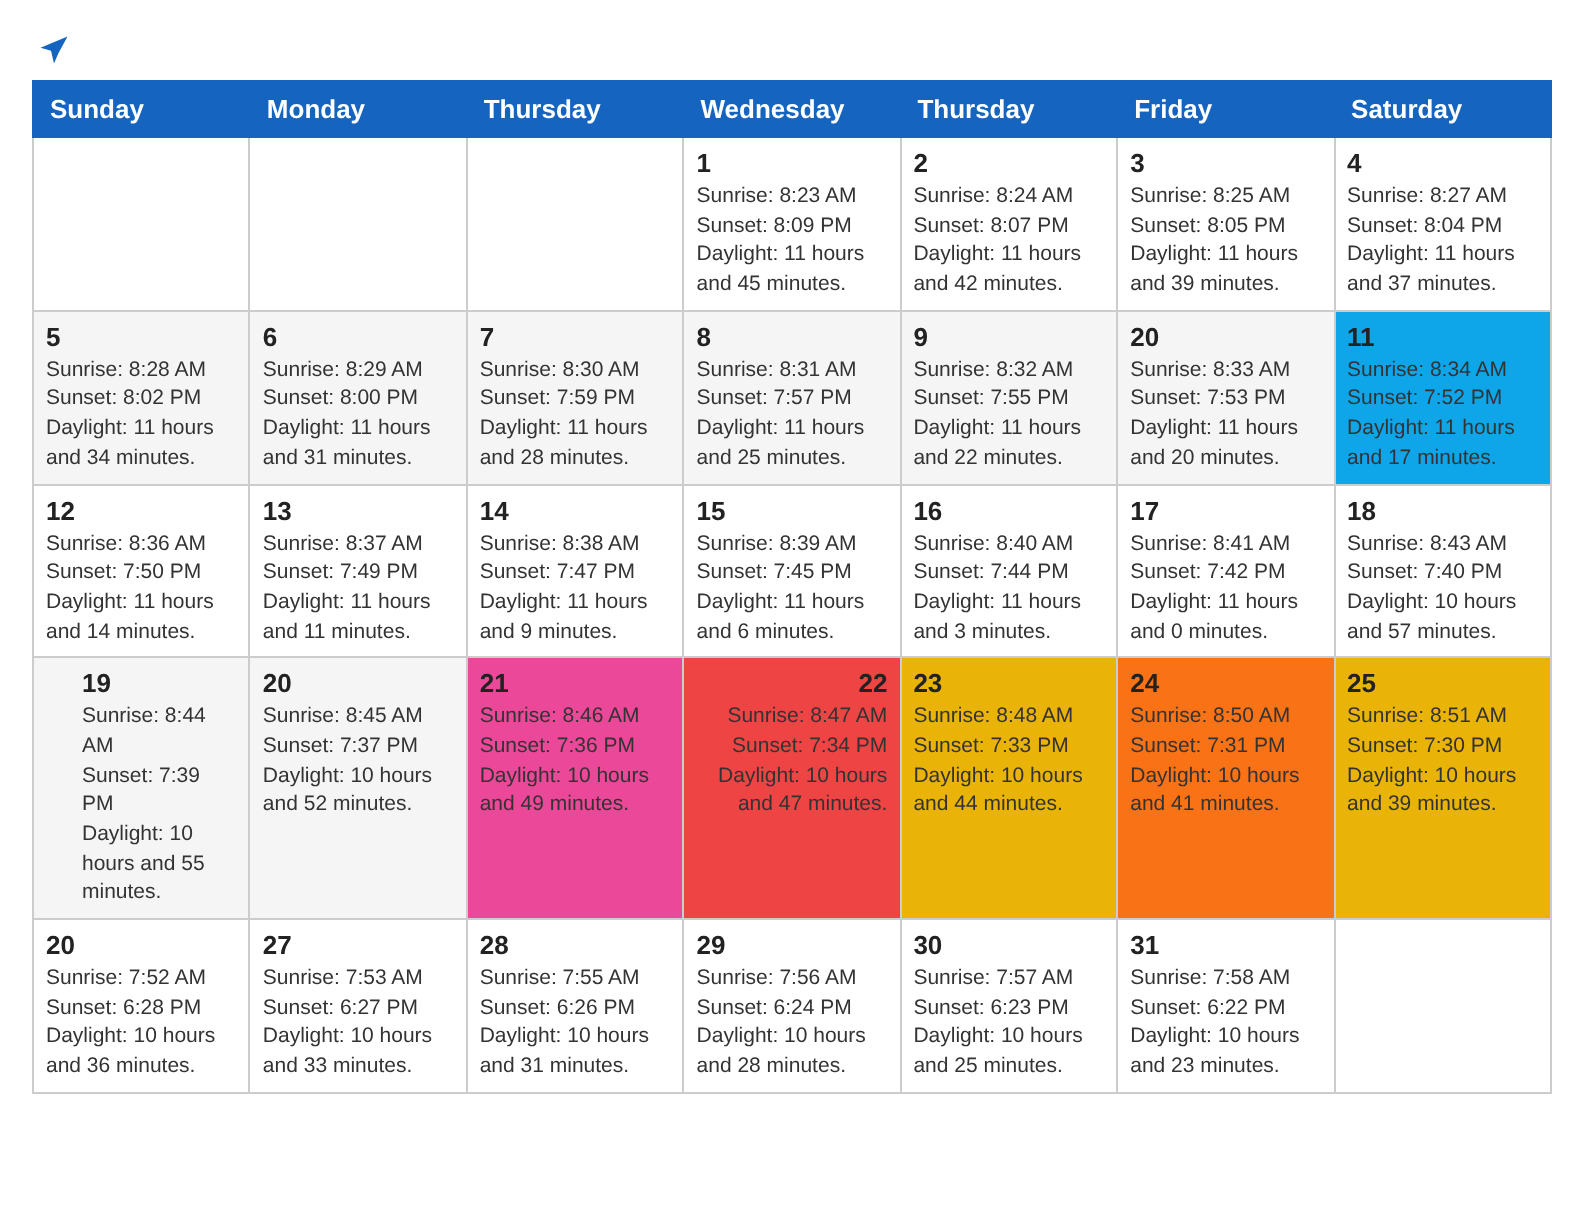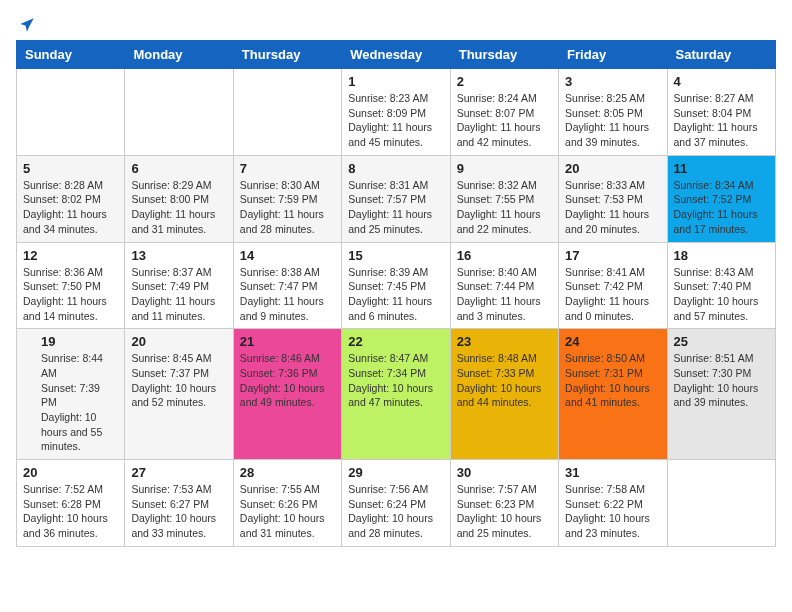--- a/index.html
+++ b/index.html
@@ -205,33 +205,33 @@
           <div class="day-info">Sunrise: 8:44 AM<br>Sunset: 7:39 PM<br>Daylight: 10 hours and 55 minutes.</div>
         </td>
         <td style="background: rgb(245, 245, 245);">
           <span class="day-number">20</span>
           <div class="day-info">Sunrise: 8:45 AM<br>Sunset: 7:37 PM<br>Daylight: 10 hours and 52 minutes.</div>
         </td>
         <td style="background: #ec4899;">
           <span class="day-number">21</span>
           <div class="day-info">Sunrise: 8:46 AM<br>Sunset: 7:36 PM<br>Daylight: 10 hours and 49 minutes.</div>
         </td>
-        <td style="background: #bef264;">
+        <td style="background: #ef4444; text-align: right;">
           <span class="day-number">22</span>
           <div class="day-info">Sunrise: 8:47 AM<br>Sunset: 7:34 PM<br>Daylight: 10 hours and 47 minutes.</div>
         </td>
         <td style="background: #eab308;">
           <span class="day-number">23</span>
           <div class="day-info">Sunrise: 8:48 AM<br>Sunset: 7:33 PM<br>Daylight: 10 hours and 44 minutes.</div>
         </td>
         <td style="background: #f97316;">
           <span class="day-number">24</span>
           <div class="day-info">Sunrise: 8:50 AM<br>Sunset: 7:31 PM<br>Daylight: 10 hours and 41 minutes.</div>
         </td>
-        <td style="background: #e5e5e5;">
+        <td style="background: #eab308;">
           <span class="day-number">25</span>
           <div class="day-info">Sunrise: 8:51 AM<br>Sunset: 7:30 PM<br>Daylight: 10 hours and 39 minutes.</div>
         </td>
       </tr>
       <tr>
         <td>
           <span class="day-number">20</span>
           <div class="day-info">Sunrise: 7:52 AM<br>Sunset: 6:28 PM<br>Daylight: 10 hours and 36 minutes.</div>
         </td>
         <td>

